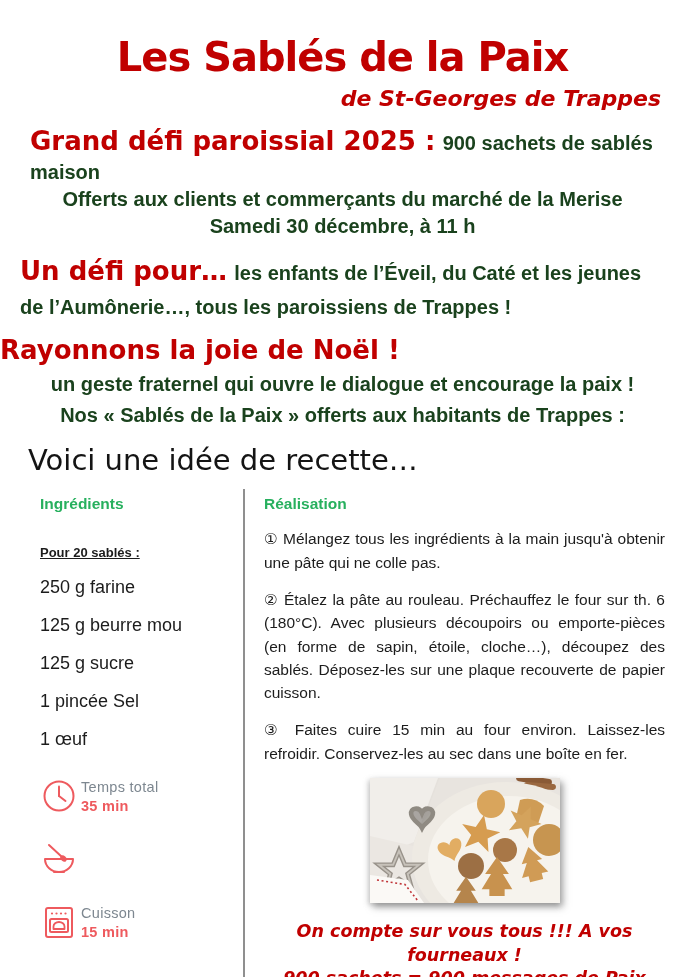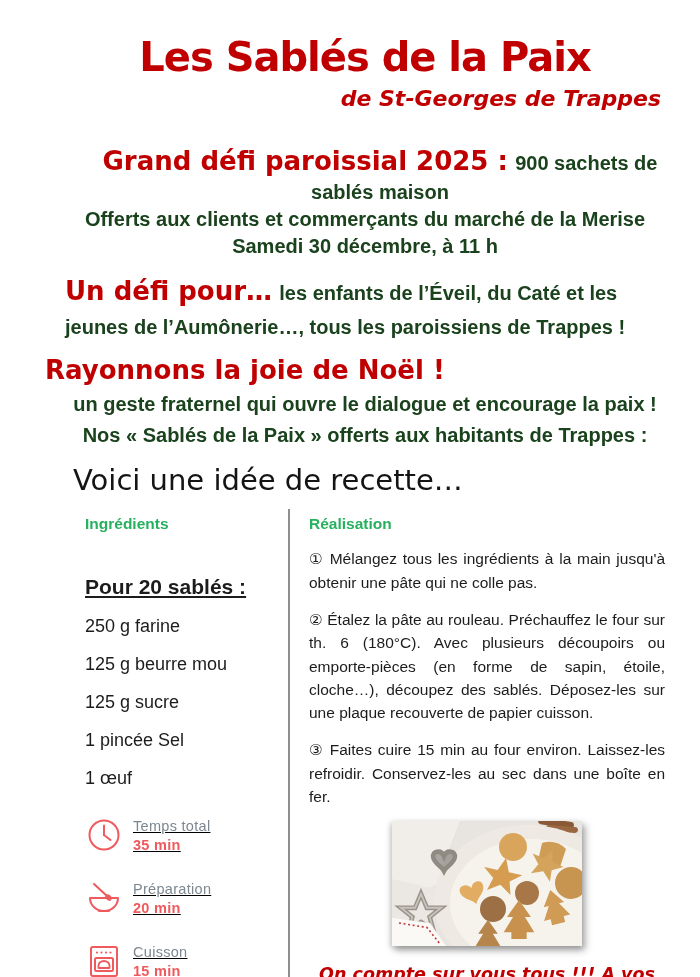--- a/index.html
+++ b/index.html
@@ -6,37 +6,37 @@
     --red:#c00000;
     --darkgreen:#1a421d;
     --green:#27b05e;
     --coral:#ee5a5e;
     --gray:#7d8790;
     --ink:#1c1c1c;
   }
   *{box-sizing:border-box;margin:0;padding:0;}
   html,body{background:#ffffff;}
   body{width:700px;font-family:"Liberation Sans",sans-serif;}
-  .page{position:relative;width:685px;height:977px;background:#fff;overflow:hidden;padding-left:45px;}
+  .page{position:relative;width:685px;height:977px;background:#fff;overflow:hidden;}
 
   .title{
     margin-top:34px;text-align:center;
     font-family:"DejaVu Sans",sans-serif;font-weight:bold;
     font-size:40px;letter-spacing:-1px;color:var(--red);
   }
   .subtitle{
     margin-top:6px;padding-right:24px;text-align:right;
     font-family:"DejaVu Sans",sans-serif;font-weight:bold;font-style:italic;
     font-size:22px;color:var(--red);
   }
 
   .script{font-family:"DejaVu Sans",sans-serif;font-weight:bold;color:var(--red);}
   .gb{color:var(--darkgreen);font-weight:bold;font-size:20px;}
 
-  .challenge-line1{margin:36px 0 0 30px;font-size:26px;line-height:1.1;text-align:center;}
+  .challenge-line1{margin:16px 0 0 30px;font-size:26px;line-height:1.1;}
   .challenge-line1 .gb{font-size:20px;}
   .cline{ text-align:center;margin-top:4px;}
 
   .defi{margin:17px 32px 0 20px;font-size:26px;line-height:1.28;}
   .defi .gb{font-size:20px;line-height:1.55;}
 
   .joy-heading{margin-top:12px;text-align:left;font-size:26px;}
   .joy .cline{margin-top:8px;}
 
   .recipe-heading{
@@ -44,25 +44,25 @@
     font-family:"DejaVu Sans",sans-serif;font-weight:normal;
     font-size:29px;color:#141414;letter-spacing:0;
   }
 
   .columns{display:flex;margin-top:12px;padding-left:40px;padding-right:20px;min-height:458px;}
   .left-col{width:203px;flex:none;padding-top:6px;}
   .vdivider{width:2px;flex:none;background:#8f8f8f;}
   .right-col{flex:1;padding-left:19px;padding-top:6px;}
 
   .green-label{color:var(--green);font-weight:bold;font-size:15.5px;}
-  .servings{margin-top:42px;font-size:21px;font-weight:bold;text-decoration:underline;color:var(--ink);}
+  .servings{margin-top:32px;font-size:13px;font-weight:bold;text-decoration:underline;color:var(--ink);}
   .ing{margin-top:17px;font-size:18px;color:var(--ink);}
 
   .times{margin-top:28px;}
-  .time-row{display:flex;align-items:center;gap:10px;margin-bottom:25px;text-decoration:underline;}
+  .time-row{display:flex;align-items:center;gap:3px;margin-bottom:25px;}
   .time-icon{width:38px;height:38px;flex:none;}
   .time-text{line-height:1.3;letter-spacing:.3px;}
   .time-label{color:var(--gray);font-size:14.5px;}
   .time-value{color:var(--coral);font-size:14.5px;font-weight:bold;}
 
   .step{margin-top:14px;font-size:15.5px;line-height:1.5;color:var(--ink);text-align:justify;}
   .step .num{font-family:"DejaVu Sans",sans-serif;font-size:15px;}
 
   .photo-wrap{margin-top:13px;display:flex;justify-content:center;}
   .photo{
@@ -124,24 +124,20 @@
           </div>
         </div>
 
         <div class="time-row">
           <svg class="time-icon" viewBox="0 0 38 38">
             <path d="M5 18 A 14 13 0 0 0 33 18 Z" fill="none" stroke="#ee5a5e" stroke-width="2" stroke-linejoin="round"></path>
             <path d="M14 31 h10" stroke="#ee5a5e" stroke-width="2" stroke-linecap="round"></path>
             <line x1="22" y1="16" x2="9" y2="4" stroke="#ee5a5e" stroke-width="2" stroke-linecap="round"></line>
             <ellipse cx="23.5" cy="17.5" rx="3.6" ry="2.6" transform="rotate(42 23.5 17.5)" fill="#ee5a5e"></ellipse>
           </svg>
-          <div class="time-text">
-            <div class="time-label">Préparation</div>
-            <div class="time-value">20 min</div>
-          </div>
         </div>
 
         <div class="time-row">
           <svg class="time-icon" viewBox="0 0 38 38">
             <rect x="6" y="4" width="26" height="29" rx="2" fill="none" stroke="#ee5a5e" stroke-width="2"></rect>
             <g fill="#ee5a5e">
               <circle cx="12" cy="9.5" r="1.1"></circle>
                 <circle cx="16.5" cy="9.5" r="1.1"></circle>
               <circle cx="21" cy="9.5" r="1.1"></circle>
                 <circle cx="25.5" cy="9.5" r="1.1"></circle>

